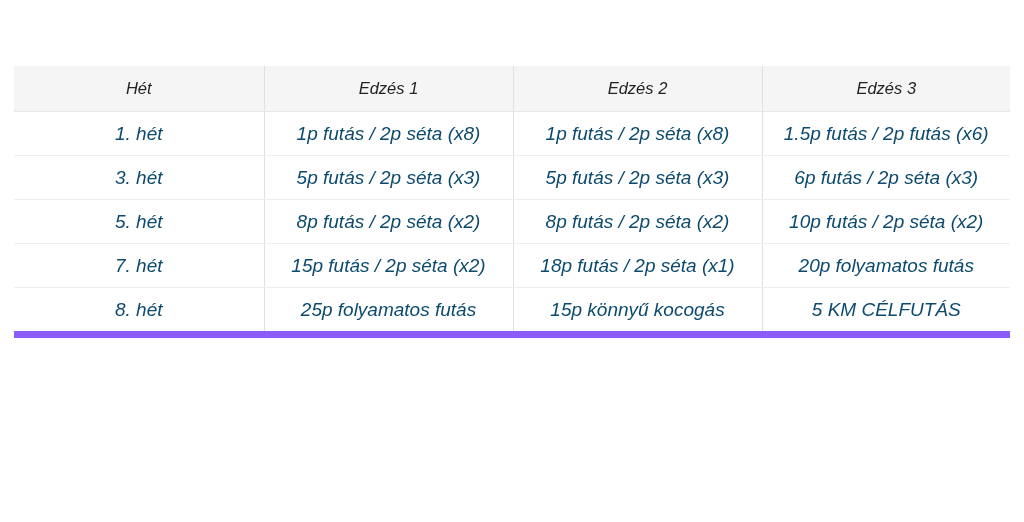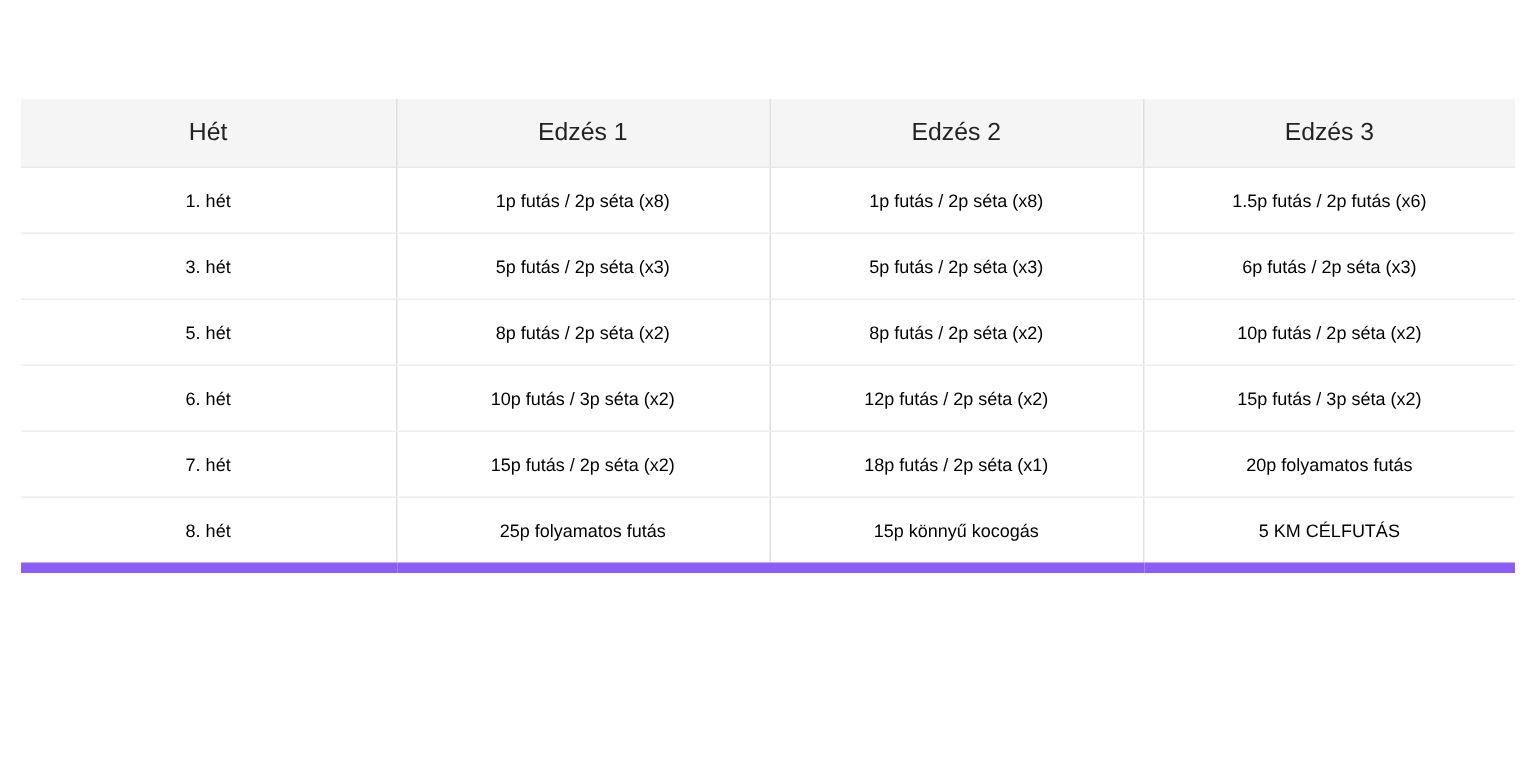--- a/index.html
+++ b/index.html
@@ -23,20 +23,21 @@
   .table-wrap {
     position: absolute;
     left: 14px;
     top: 66px;
     width: 996px;
   }
   table.training-table {
     border-collapse: collapse;
     width: 996px;
     table-layout: fixed;
+    font-style: italic;
   }
   table.training-table col.c0 { width: 250px; }
   table.training-table col.c1 { width: 249px; }
   table.training-table col.c2 { width: 249px; }
   table.training-table col.c3 { width: 248px; }
 
   table.training-table thead th {
     background: #f5f5f5;
     font-weight: 400;
     font-size: 16.5px;
@@ -45,22 +46,22 @@
     text-align: center;
     border-right: 1px solid #e0e0e0;
     border-bottom: 1px solid #e8e8e8;
     padding: 0 6px;
   }
   table.training-table thead th:last-child {
     border-right: none;
   }
   table.training-table tbody td {
     height: 43px;
-    font-size: 12px;
-    color: #000000;
+    font-size: 19px;
+    color: #0c4a6e;
     text-align: center;
     border-right: 1px solid #e0e0e0;
     border-bottom: 1px solid #eeeeee;
     background: #ffffff;
     padding: 0 6px;
     white-space: nowrap;
   }
   table.training-table tbody td:last-child {
     border-right: none;
   }
@@ -104,26 +105,20 @@
           <td>5p futás / 2p séta (x3)</td>
           <td>6p futás / 2p séta (x3)</td>
         </tr>
         <tr>
           <td class="week-cell">5. hét</td>
           <td>8p futás / 2p séta (x2)</td>
           <td>8p futás / 2p séta (x2)</td>
           <td>10p futás / 2p séta (x2)</td>
         </tr>
         <tr>
-          <td class="week-cell">6. hét</td>
-          <td>10p futás / 3p séta (x2)</td>
-          <td>12p futás / 2p séta (x2)</td>
-          <td>15p futás / 3p séta (x2)</td>
-        </tr>
-        <tr>
           <td class="week-cell">7. hét</td>
           <td>15p futás / 2p séta (x2)</td>
           <td>18p futás / 2p séta (x1)</td>
           <td>20p folyamatos futás</td>
         </tr>
         <tr>
           <td class="week-cell">8. hét</td>
           <td>25p folyamatos futás</td>
           <td>15p könnyű kocogás</td>
           <td>5 KM CÉLFUTÁS</td>

